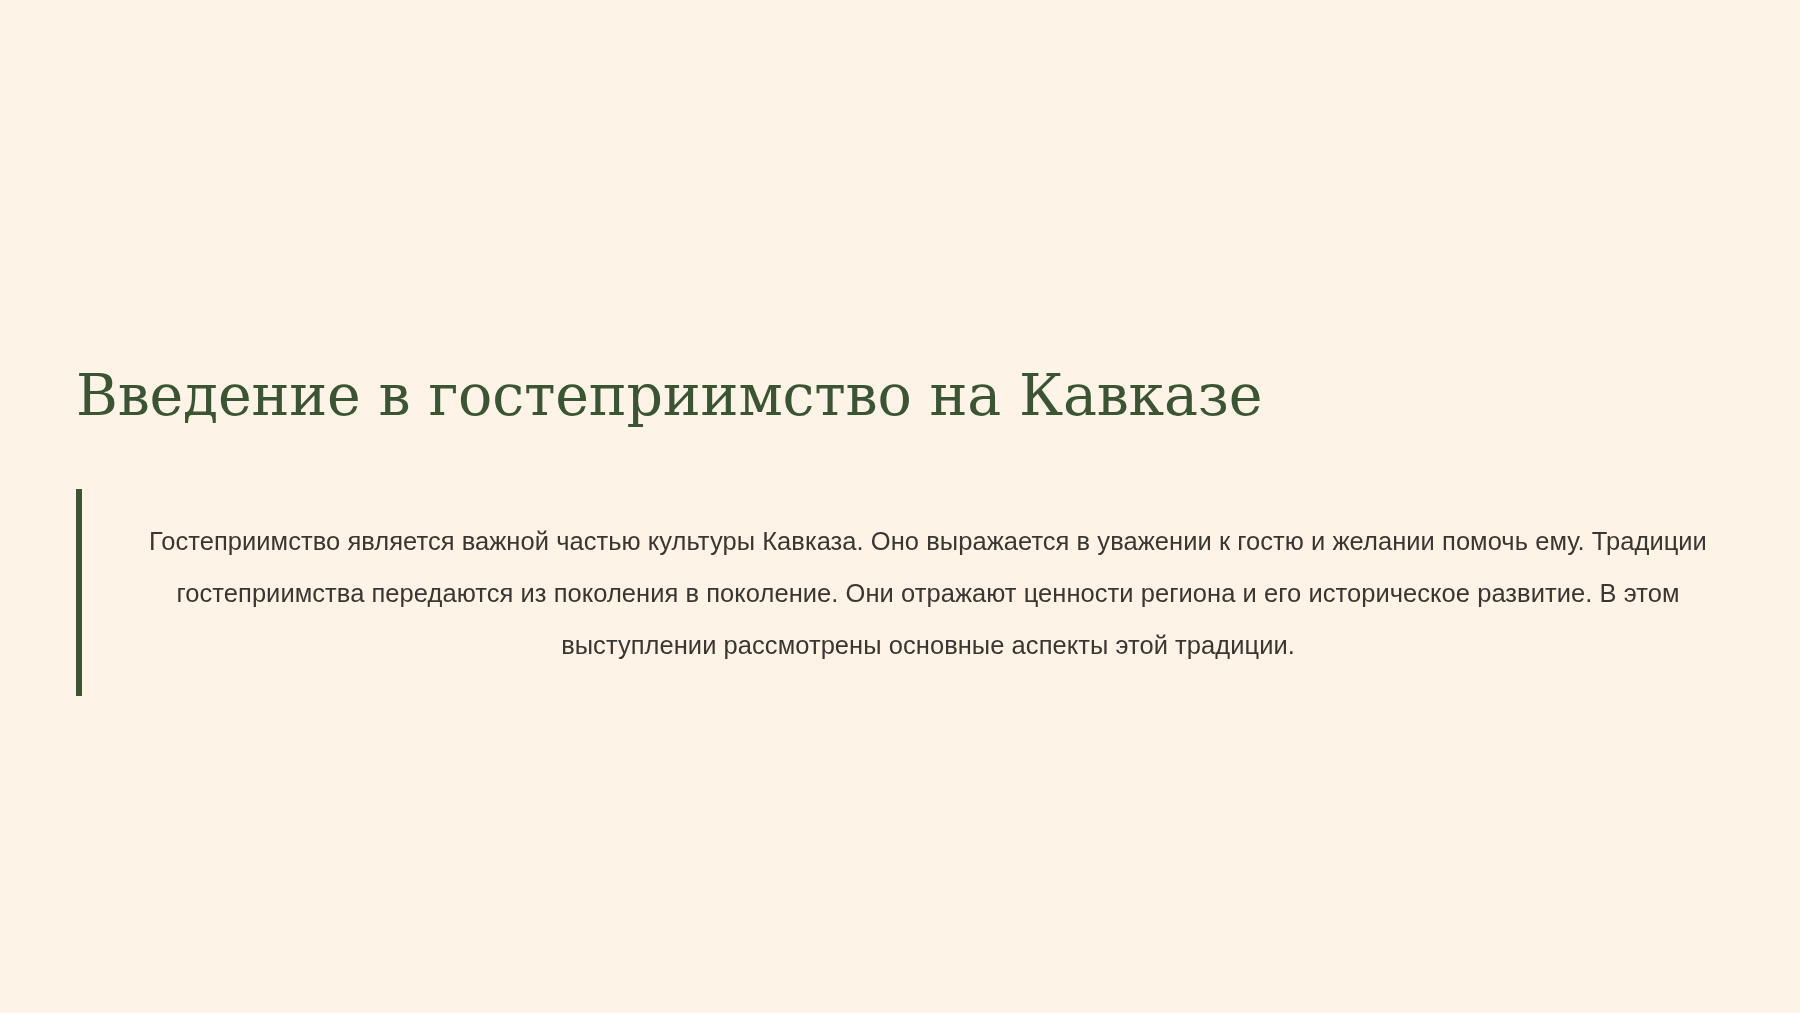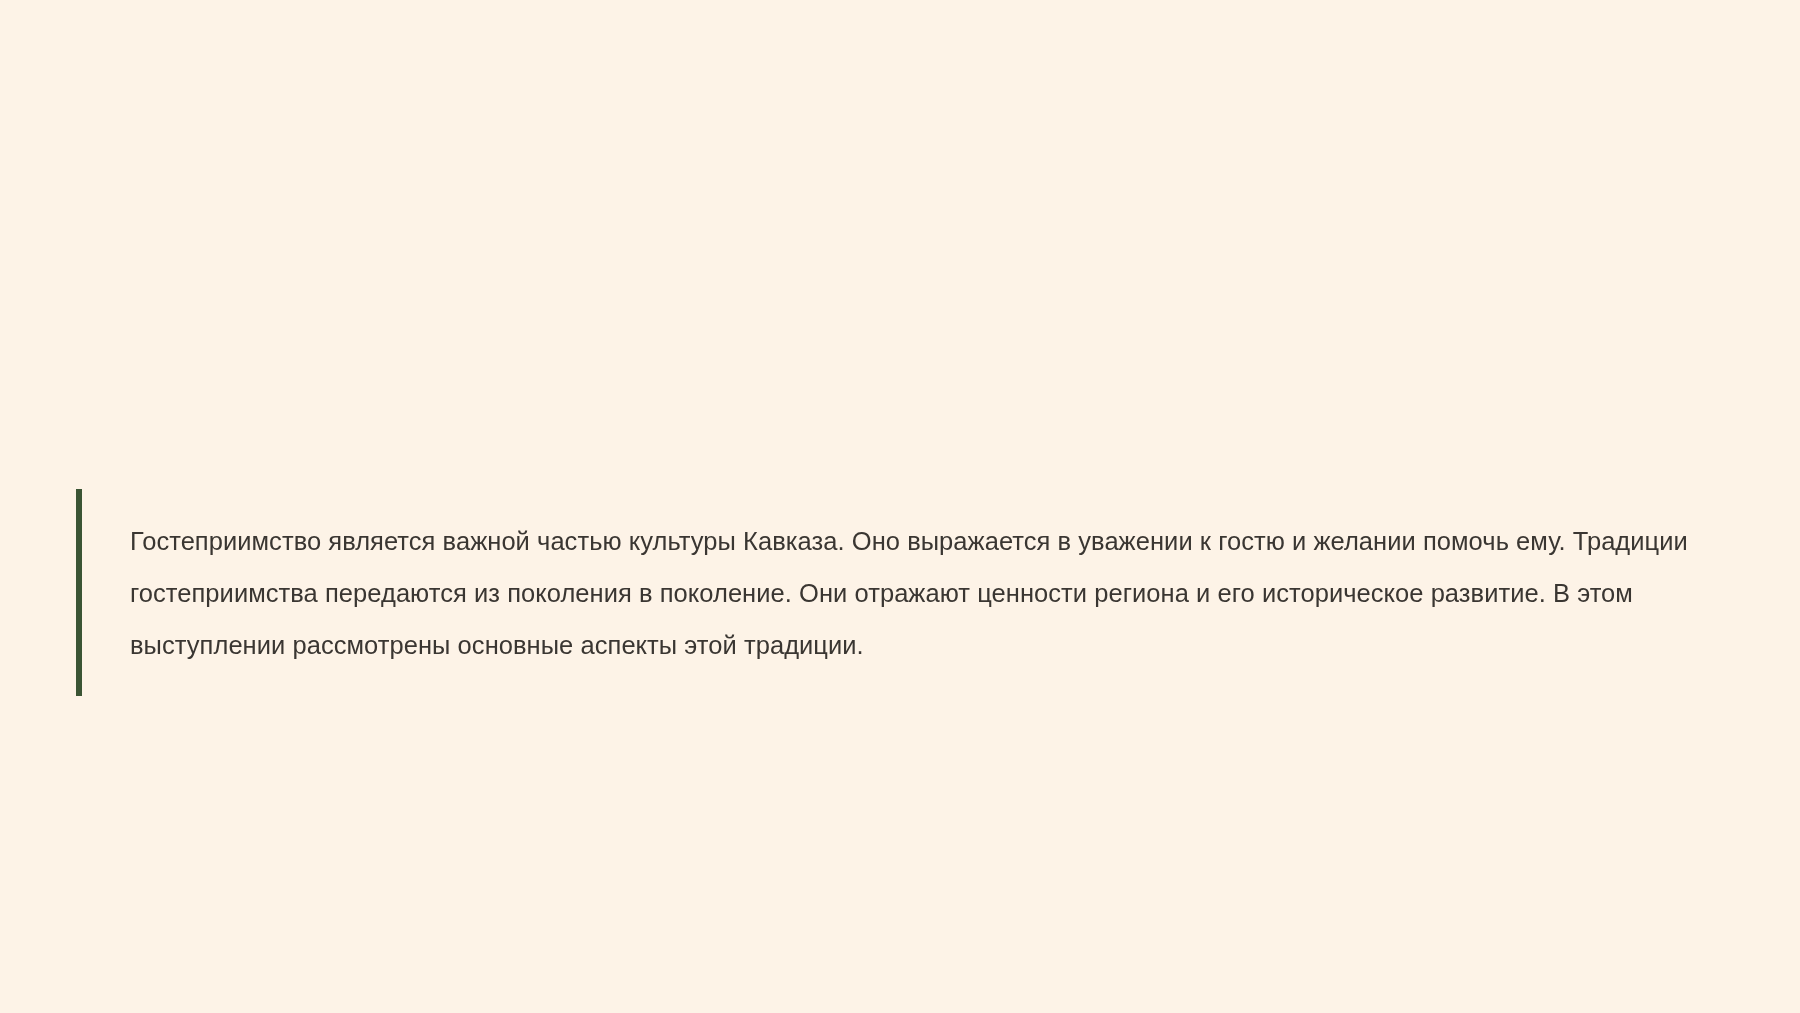--- a/index.html
+++ b/index.html
@@ -47,33 +47,34 @@
 
   .accent-bar {
     flex: 0 0 auto;
     width: 6px;
     min-height: 154px;
     background: #3b5434;
   }
 
   .body-text {
     flex: 1 1 auto;
-    padding-left: 48px;
+    padding-left: 38px;
     font-family: "Liberation Sans", "DejaVu Sans", sans-serif;
     font-size: 25.5px;
     line-height: 52px;
     color: #3a3632;
     letter-spacing: 0.05px;
-    text-align: left;
+    text-align: center;
   }
 </style>
 </head>
 <body>
 
 <div class="slide">
 
+  <h1 class="slide-title">Введение в гостеприимство на Кавказе</h1>
 
   <div class="body-block">
     <div class="accent-bar"></div>
     <p class="body-text">Гостеприимство является важной частью культуры Кавказа. Оно выражается в уважении к гостю и желании помочь ему. Традиции гостеприимства передаются из поколения в поколение. Они отражают ценности региона и его историческое развитие. В этом выступлении рассмотрены основные аспекты этой традиции.</p>
   </div>
 
 </div>
 
 </body></html>

